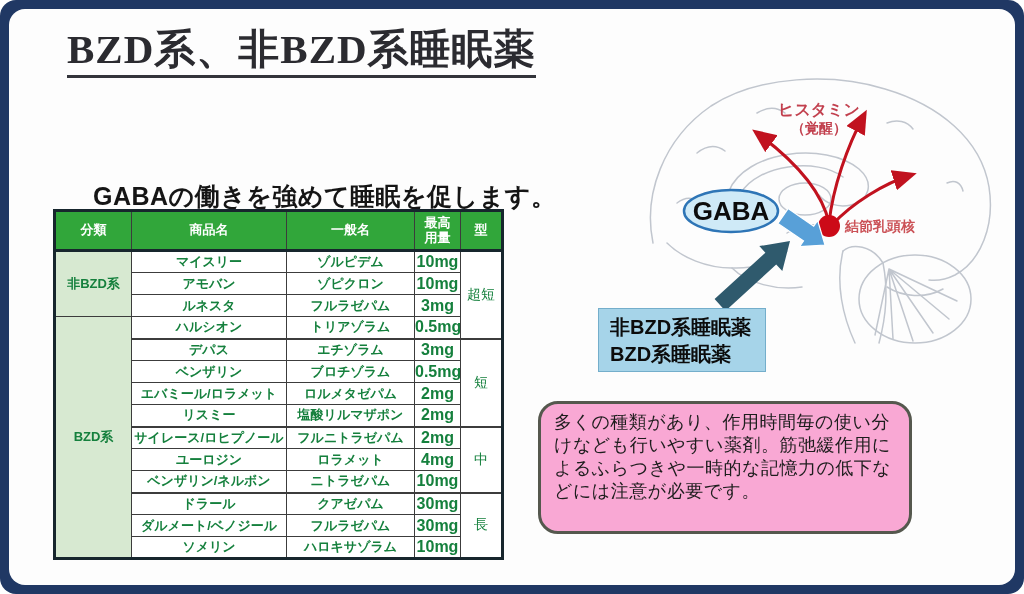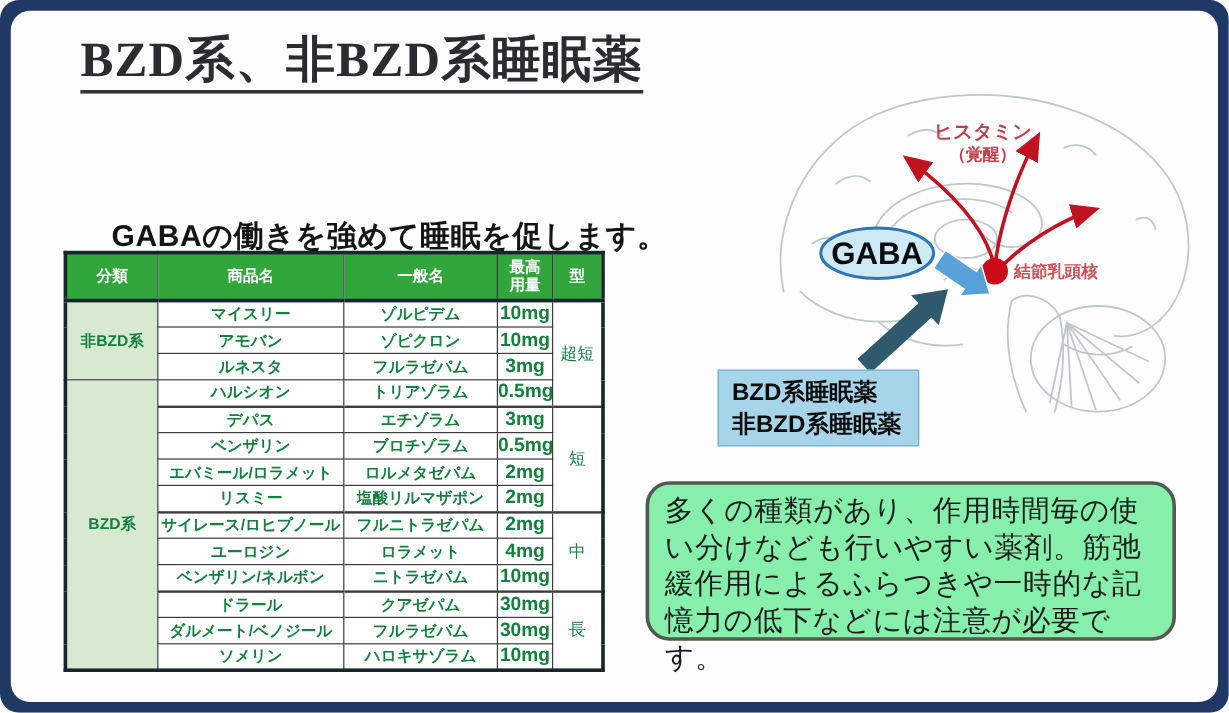--- a/index.html
+++ b/index.html
@@ -49,23 +49,23 @@
   
   .diagram-svg { position:absolute; left:628px; top:64px; }
   .drug-label-box {
     position:absolute; left:589px; top:299px; width:168px; height:64px;
     background:#a6d4e9; border:1px solid #74aecb;
     padding:5px 0 0 11px; line-height:1.33;
   }
   .drug-label-box div { font-weight:bold; font-size:20px; color:#0c0c0c; }
   
   .note-box {
-    position:absolute; left:529px; top:392px; width:442px; height:133px;
-    background:#86efac; border:3px solid #55584e; border-radius:20px;
-    padding:7px 13px; font-size:24px; line-height:1.28; color:#1d1d1d;
+    position:absolute; left:529px; top:392px; width:374px; height:133px;
+    background:#f9a8d4; border:3px solid #55584e; border-radius:20px;
+    padding:7px 13px; font-size:18px; line-height:1.28; color:#1d1d1d;
     letter-spacing:0.5px;
   }
 </style>
 </head>
 <body>
 
 <div class="slide">
   <div class="slide-inner">
 
     <div class="title">BZD系、非BZD系睡眠薬</div>
@@ -213,20 +213,20 @@
         <ellipse cx="94" cy="138" rx="47" ry="21" fill="#cfeaf7" stroke="#2e75b6" stroke-width="2.5"></ellipse>
         <text x="94" y="147" text-anchor="middle" font-size="26" font-weight="bold" fill="#0c0c0c">GABA</text>
       </g>
 
       <polygon points="151.1,135.6 176.7,153.2 180.7,147.5 188,172 162.5,173.7 166.5,168 140.9,150.4" fill="#58a0d8" stroke="#ffffff" stroke-width="1.2"></polygon>
 
       <polygon points="88.4,237.9 139.2,191.5 145.3,198.1 153,168 122.3,173.1 128.4,179.7 77.6,226.1" fill="#2f5a6d"></polygon>
     </svg>
 
     <div class="drug-label-box">
+      <div>非BZD系睡眠薬</div>
       <div>BZD系睡眠薬</div>
-      <div>非BZD系睡眠薬</div>
     </div>
 
     <div class="note-box">多くの種類があり、作用時間毎の使い分けなども行いやすい薬剤。筋弛緩作用によるふらつきや一時的な記憶力の低下などには注意が必要です。</div>
 
   </div>
 </div>
 
 </body></html>

